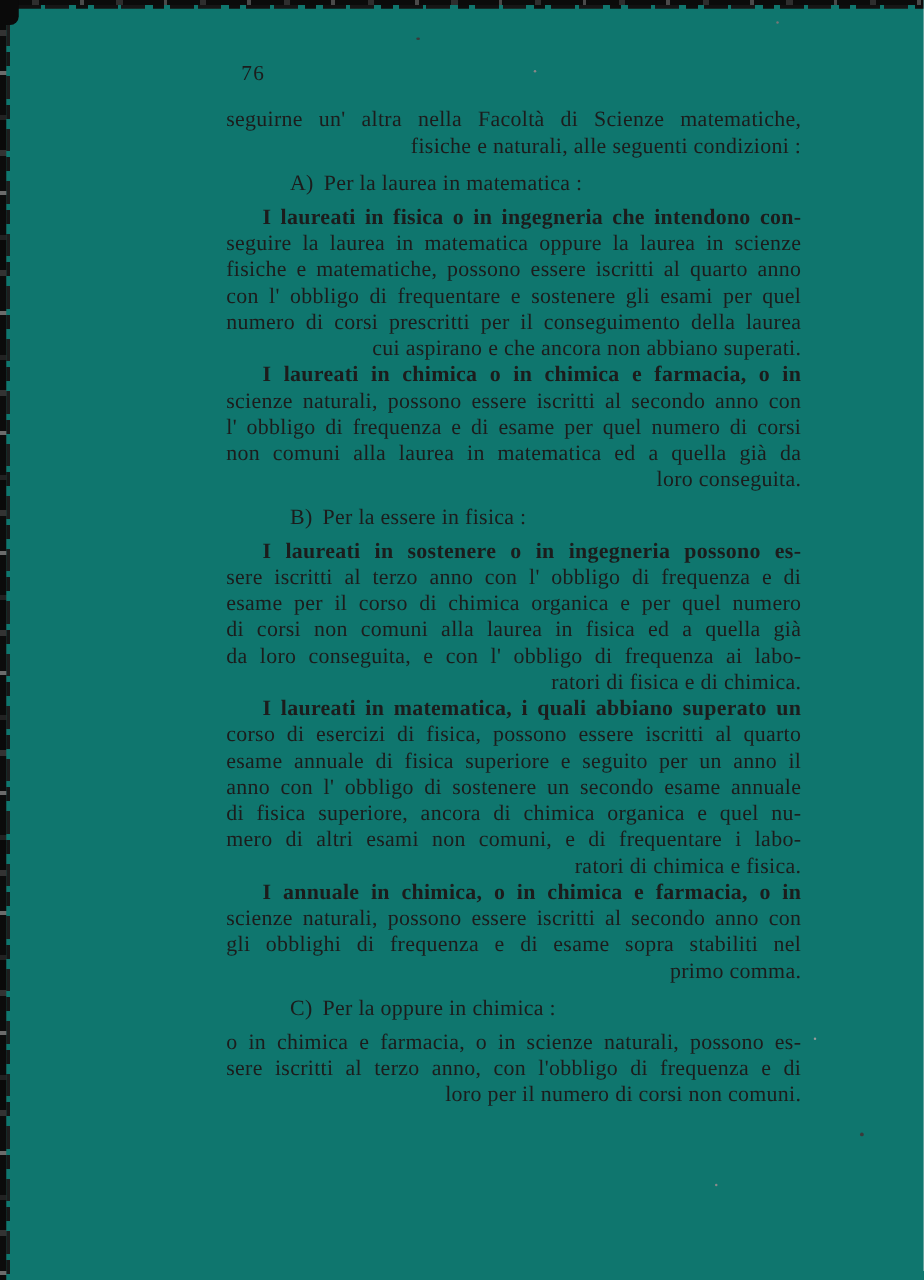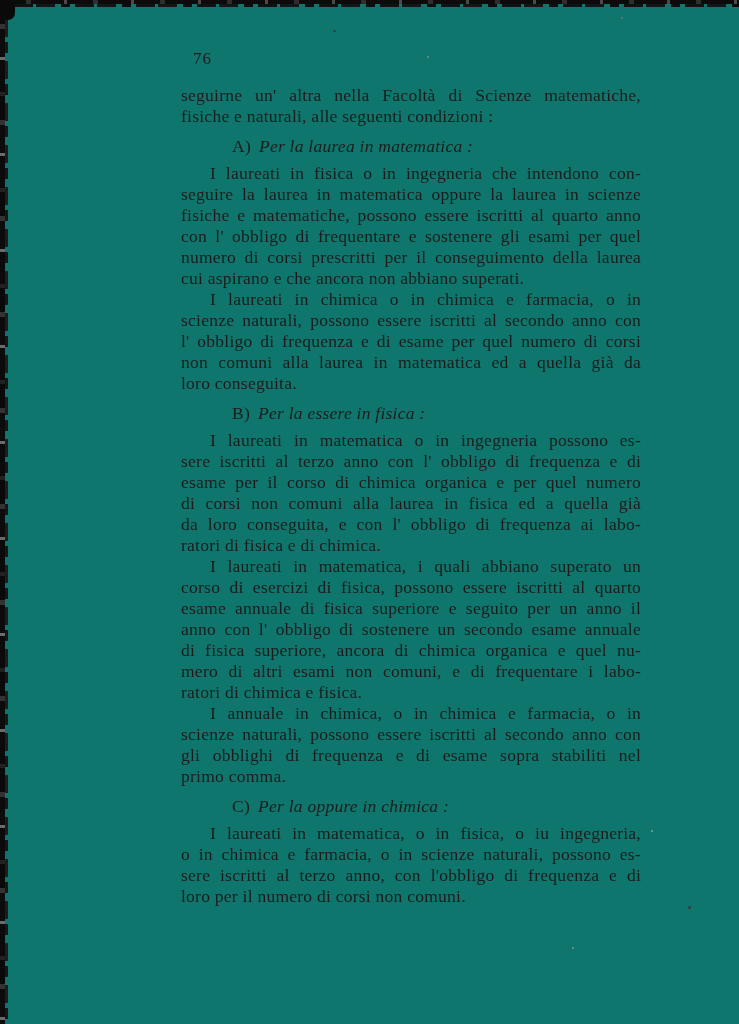--- a/index.html
+++ b/index.html
@@ -65,39 +65,39 @@
     line-height: 21px;
     letter-spacing: 0.25px;
   }
   .page-number {
     margin-left: 12px;
     margin-bottom: 16px;
     font-size: 17px;
     letter-spacing: 1px;
   }
   .line {
-    text-align: left;
+    text-align: right;
     white-space: normal;
   }
   .line.j {
     text-align: justify;
     text-align-last: justify;
   }
   .line.first {
     text-indent: 29px;
+    font-weight: bold;
   }
   .heading {
     margin: 9px 0 6px 51px;
   }
   .heading .h-label {
     font-style: normal;
     margin-right: 8px;
   }
   .heading .h-title {
-    font-style: italic;
   }
 </style>
 </head>
 <body>
 
 <div class="scan-page">
 
   <div class="edge-top"></div>
   <div class="edge-left"></div>
   <div class="corner-blob"></div>
@@ -126,21 +126,21 @@
         </div>
         <div>
           <div class="line j first">I laureati in chimica o in chimica e farmacia, o in</div>
           <div class="line j">scienze naturali, possono essere iscritti al secondo anno con</div>
           <div class="line j">l' obbligo di frequenza e di esame per quel numero di corsi</div>
           <div class="line j">non comuni alla laurea in matematica ed a quella già da</div>
           <div class="line">loro conseguita.</div>
         </div>
         <div class="heading"><span class="h-label">B)</span><span class="h-title">Per la essere in fisica :</span></div>
         <div>
-          <div class="line j first">I laureati in matematica o in ingegneria possono es-</div>
+          <div class="line j first">I laureati in sostenere o in ingegneria possono es-</div>
           <div class="line j">sere iscritti al terzo anno con l' obbligo di frequenza e di</div>
           <div class="line j">esame per il corso di chimica organica e per quel numero</div>
           <div class="line j">di corsi non comuni alla laurea in fisica ed a quella già</div>
           <div class="line j">da loro conseguita, e con l' obbligo di frequenza ai labo-</div>
           <div class="line">ratori di fisica e di chimica.</div>
         </div>
         <div>
           <div class="line j first">I laureati in matematica, i quali abbiano superato un</div>
           <div class="line j">corso di esercizi di fisica, possono essere iscritti al quarto</div>
           <div class="line j">esame annuale di fisica superiore e seguito per un anno il</div>
@@ -150,21 +150,20 @@
           <div class="line">ratori di chimica e fisica.</div>
         </div>
         <div>
           <div class="line j first">I annuale in chimica, o in chimica e farmacia, o in</div>
           <div class="line j">scienze naturali, possono essere iscritti al secondo anno con</div>
           <div class="line j">gli obblighi di frequenza e di esame sopra stabiliti nel</div>
           <div class="line">primo comma.</div>
         </div>
         <div class="heading"><span class="h-label">C)</span><span class="h-title">Per la oppure in chimica :</span></div>
         <div>
-          <div class="line j first">I laureati in matematica, o in fisica, o iu ingegneria,</div>
           <div class="line j">o in chimica e farmacia, o in scienze naturali, possono es-</div>
           <div class="line j">sere iscritti al terzo anno, con l'obbligo di frequenza e di</div>
           <div class="line">loro per il numero di corsi non comuni.</div>
         </div>
       </div>
   </main>
 
 </div>
 
 </body></html>

